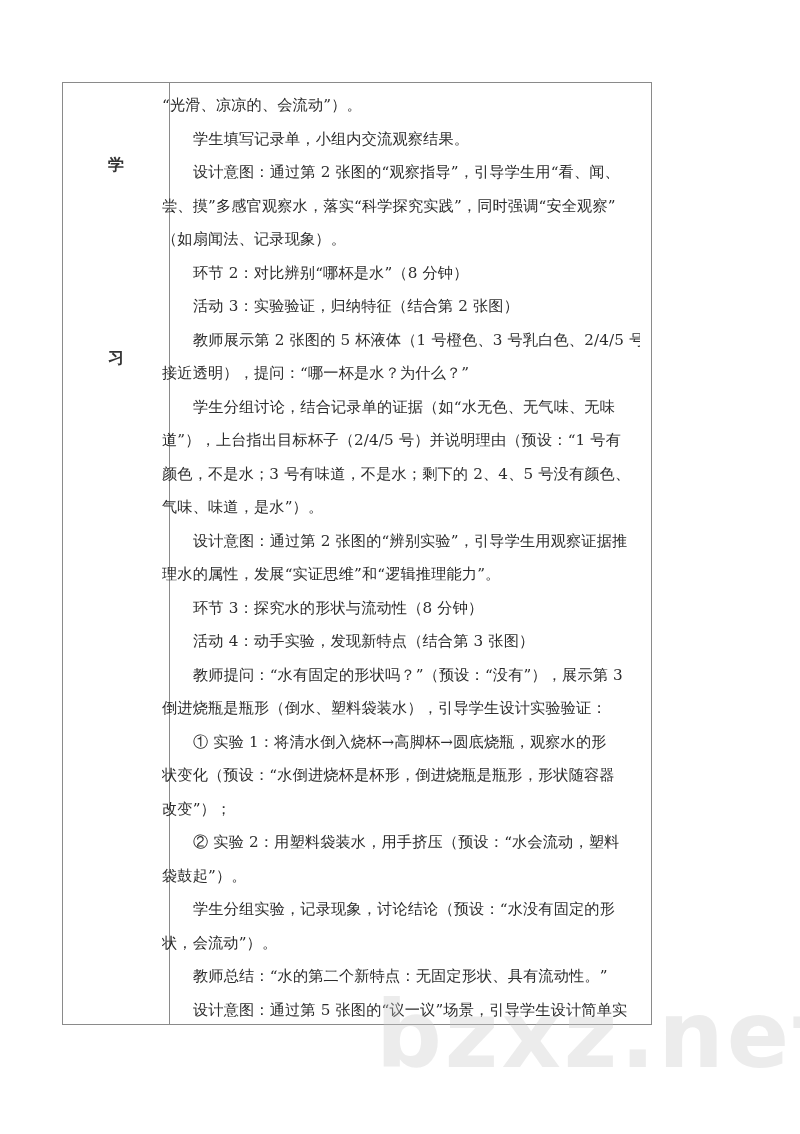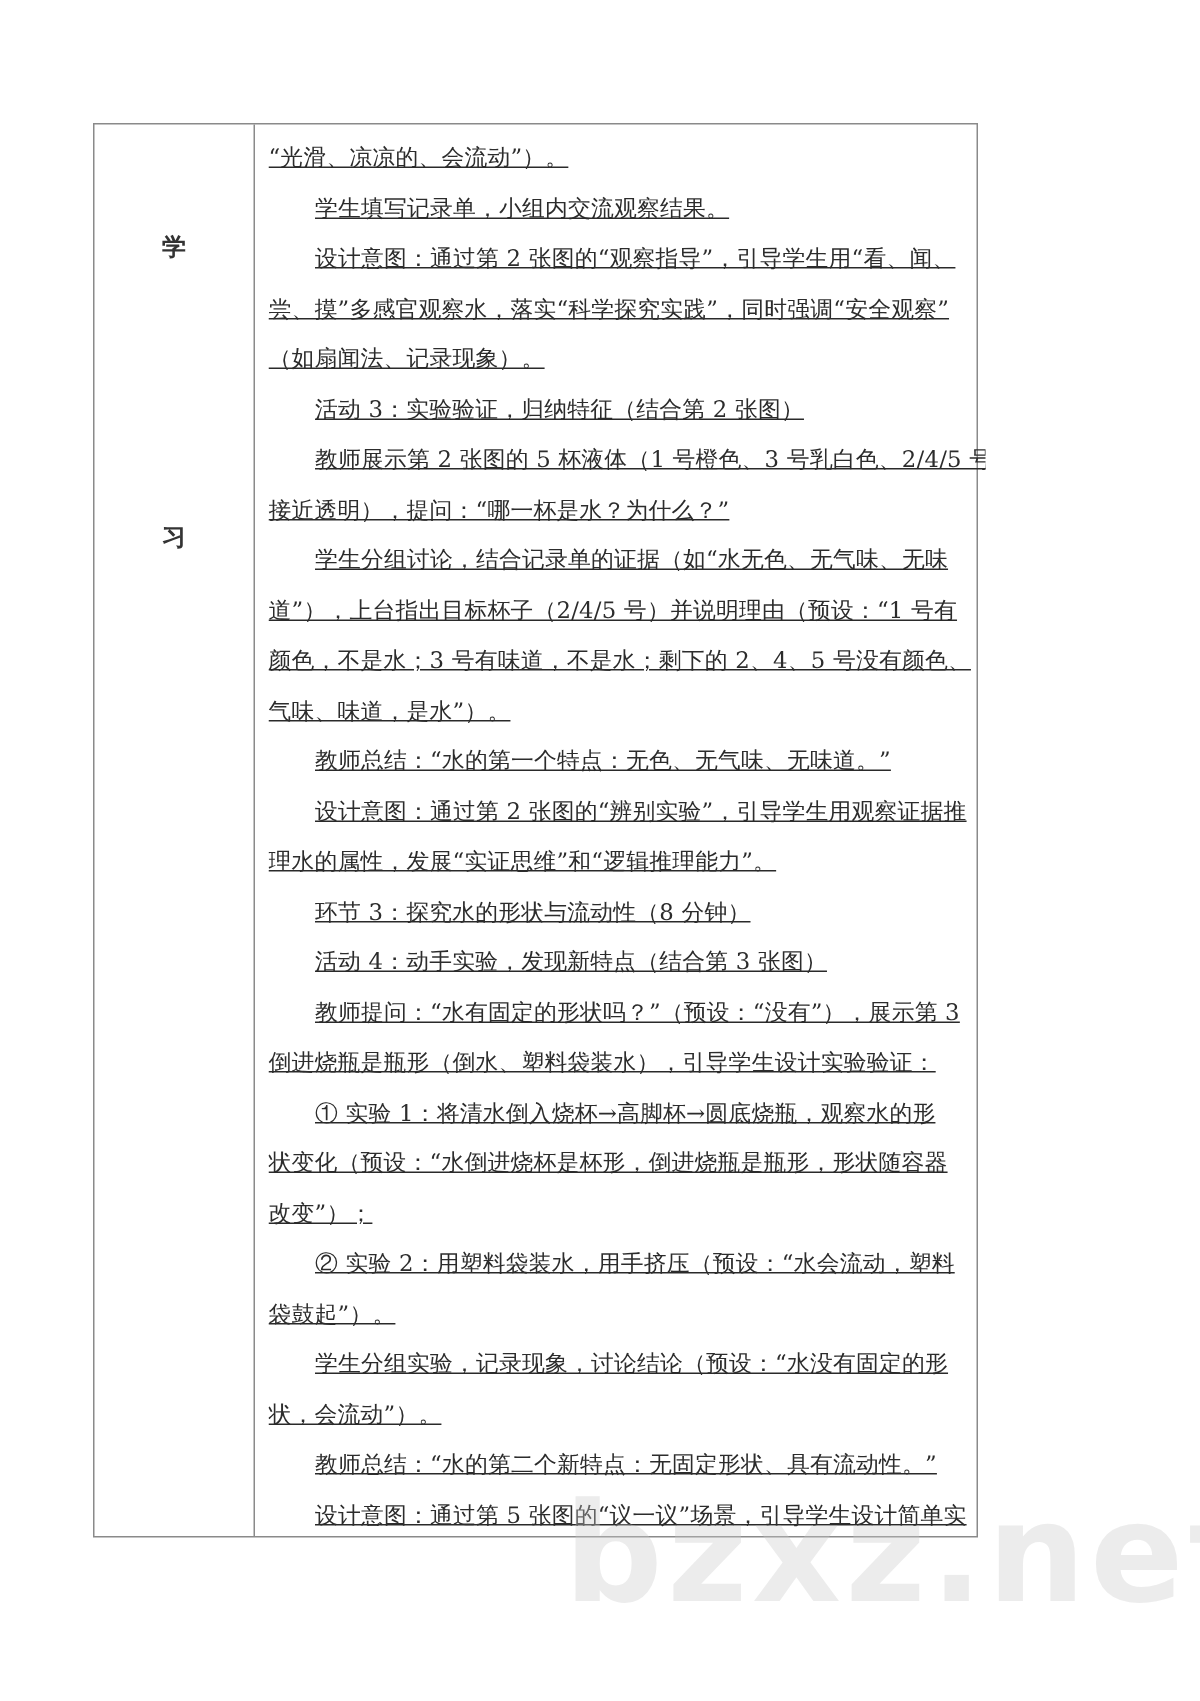--- a/index.html
+++ b/index.html
@@ -41,25 +41,24 @@
       left: 0;
       width: 106px;
       text-align: center;
       font-family: "DejaVu Sans", "Liberation Sans", sans-serif;
       font-weight: bold;
       font-size: 16px;
       color: #333;
     }
     .content {
       position: absolute;
-      left: 116px;
+      left: 99px;
       top: 6px;
       width: 478px;
       overflow: hidden;
-      text-decoration: underline;
     }
     .line {
       height: 33.5px;
       line-height: 33.5px;
       font-size: 15.2px;
       white-space: nowrap;
       letter-spacing: 0.15px;
       color: #2c2c2c;
     }
     .indent { padding-left: 31px; }
@@ -84,28 +83,28 @@
   <div class="table">
     <div class="col-divider"></div>
     <div class="side-char" style="top:72px;">学</div>
     <div class="side-char" style="top:265px;">习</div>
     <div class="content" id="content">
         <div class="line">“光滑、凉凉的、会流动”）。</div>
         <div class="line indent">学生填写记录单，小组内交流观察结果。</div>
         <div class="line indent">设计意图：通过第 2 张图的“观察指导”，引导学生用“看、闻、</div>
         <div class="line">尝、摸”多感官观察水，落实“科学探究实践”，同时强调“安全观察”</div>
         <div class="line">（如扇闻法、记录现象）。</div>
+        <div class="line indent">环节 2：对比辨别“哪杯是水”（8 分钟）</div>
         <div class="line indent">活动 3：实验验证，归纳特征（结合第 2 张图）</div>
         <div class="line indent">教师展示第 2 张图的 5 杯液体（1 号橙色、3 号乳白色、2/4/5 号</div>
         <div class="line">接近透明），提问：“哪一杯是水？为什么？”</div>
         <div class="line indent">学生分组讨论，结合记录单的证据（如“水无色、无气味、无味</div>
         <div class="line">道”），上台指出目标杯子（2/4/5 号）并说明理由（预设：“1 号有</div>
         <div class="line">颜色，不是水；3 号有味道，不是水；剩下的 2、4、5 号没有颜色、</div>
         <div class="line">气味、味道，是水”）。</div>
-        <div class="line indent">教师总结：“水的第一个特点：无色、无气味、无味道。”</div>
         <div class="line indent">设计意图：通过第 2 张图的“辨别实验”，引导学生用观察证据推</div>
         <div class="line">理水的属性，发展“实证思维”和“逻辑推理能力”。</div>
         <div class="line indent">环节 3：探究水的形状与流动性（8 分钟）</div>
         <div class="line indent">活动 4：动手实验，发现新特点（结合第 3 张图）</div>
         <div class="line indent">教师提问：“水有固定的形状吗？”（预设：“没有”），展示第 3</div>
         <div class="line">倒进烧瓶是瓶形（倒水、塑料袋装水），引导学生设计实验验证：</div>
         <div class="line indent">① 实验 1：将清水倒入烧杯→高脚杯→圆底烧瓶，观察水的形</div>
         <div class="line">状变化（预设：“水倒进烧杯是杯形，倒进烧瓶是瓶形，形状随容器</div>
         <div class="line">改变”）；</div>
         <div class="line indent">② 实验 2：用塑料袋装水，用手挤压（预设：“水会流动，塑料</div>

